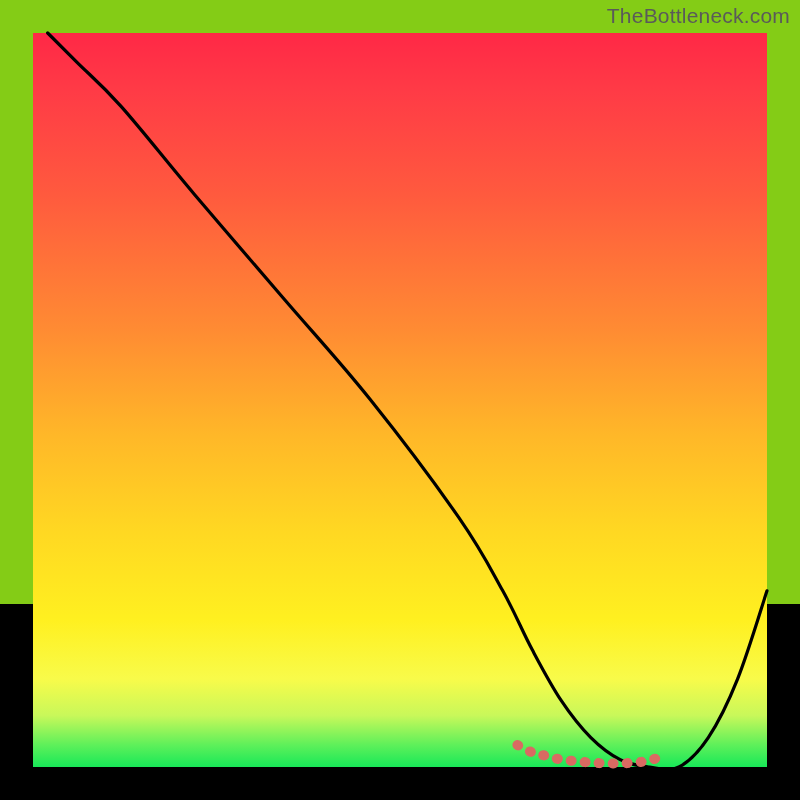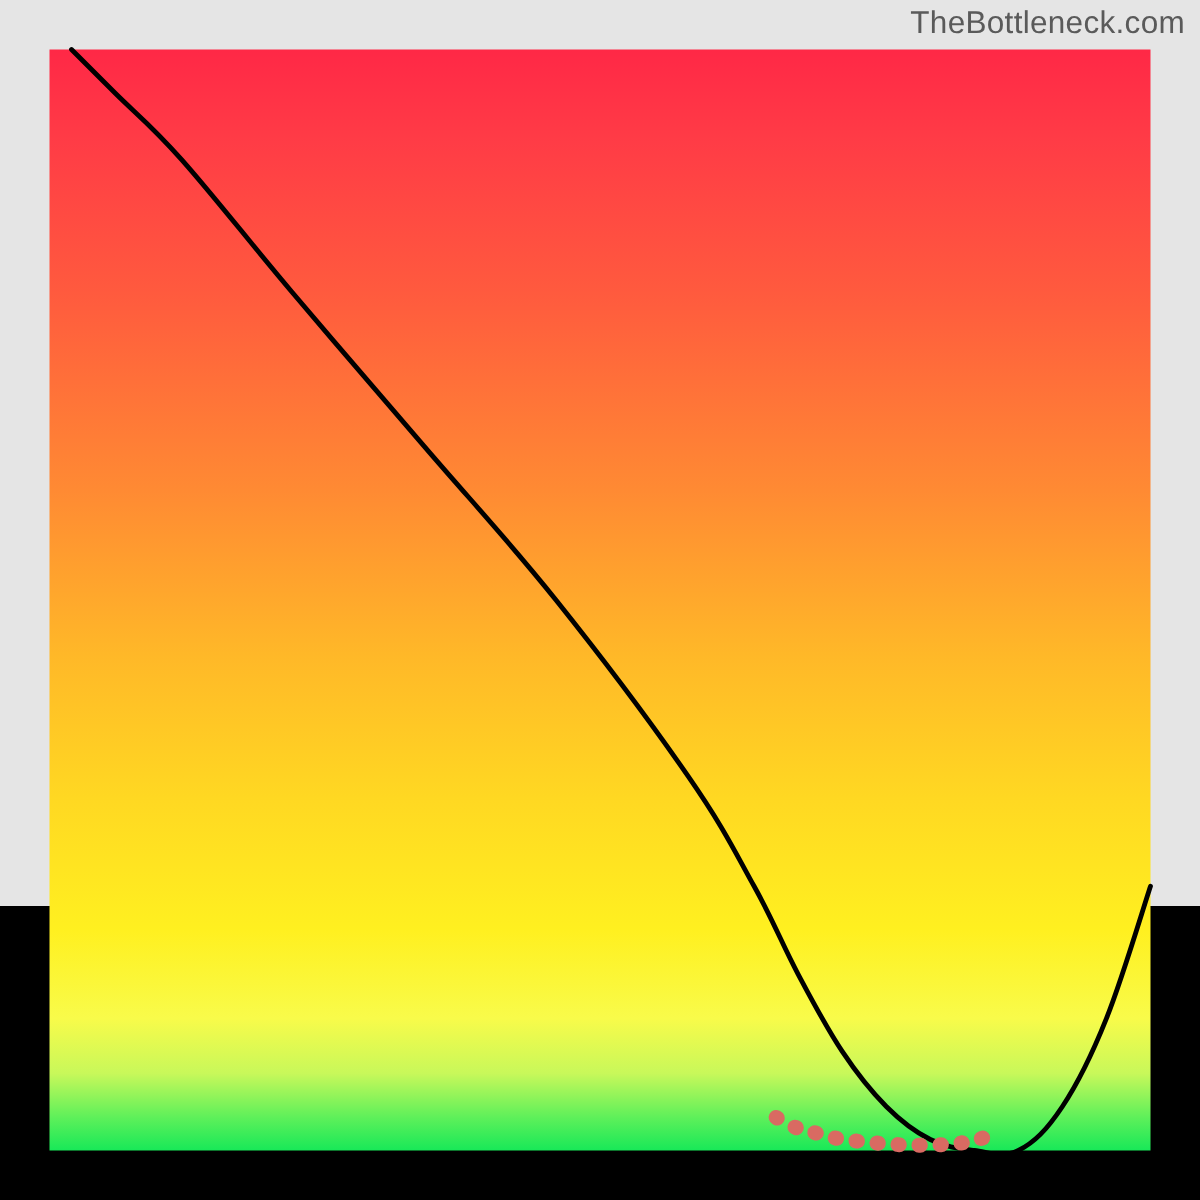--- a/index.html
+++ b/index.html
@@ -8,21 +8,21 @@
     width: 800px;
     height: 800px;
     background: #000;
     overflow: hidden;
     font-family: Arial, Helvetica, sans-serif;
   }
   .frame {
     position: relative;
     width: 800px;
     height: 604px;
-    background: #e5e5e5;
+    background: #84cc16;
   }
   .watermark {
     position: absolute;
     top: 4px;
     right: 10px;
     color: #5a5a5a;
     font-size: 21px;
     letter-spacing: 0.2px;
     font-weight: 500;
     z-index: 10;

